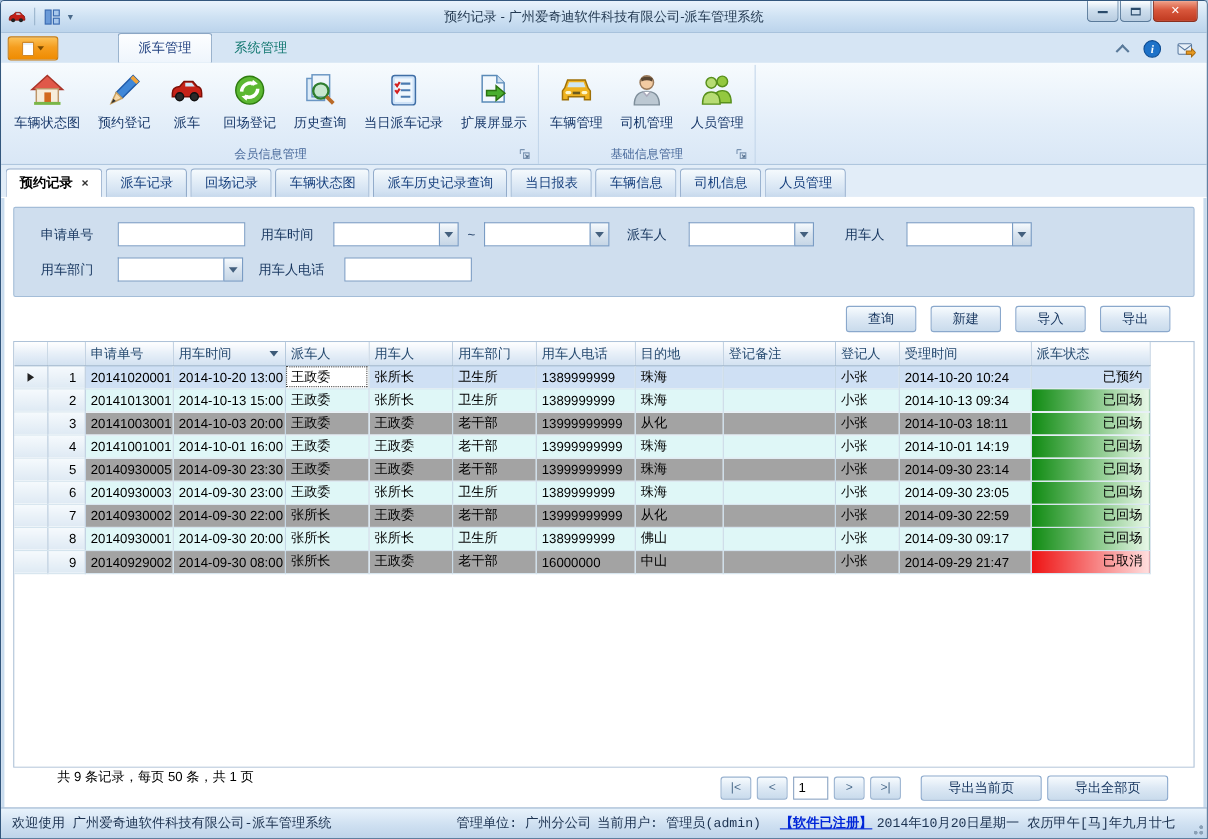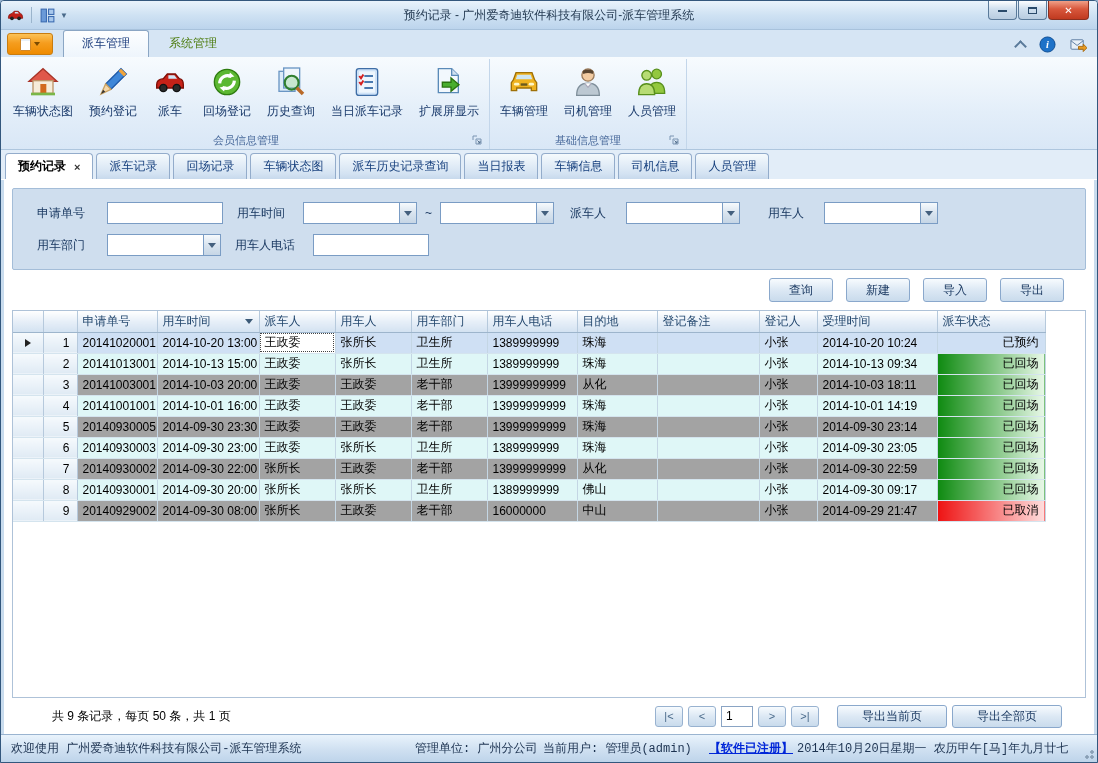--- a/index.html
+++ b/index.html
@@ -51,26 +51,26 @@
   .app-btn {
     width:46px; height:22px; margin:0 10px 2px 0; border-radius:3px;
     background:linear-gradient(#fcc257,#f59d1e 45%,#ef8b00);
     border:1px solid #c87c10;
     display:flex; align-items:center; justify-content:center; gap:3px;
   }
   .app-btn .doc { width:11px; height:13px; background:#fff; border:1px solid #d0882a; border-radius:1px;
     box-shadow:inset 0 2px 0 #e8f0f8; }
   .app-btn .caret { width:0; height:0; border-left:3px solid transparent; border-right:3px solid transparent; border-top:4px solid #7a4a00; }
   .rtab {
-    padding:4px 18px 5px; margin-right:2px; color:#4d7c0f; font-size:12px;
+    padding:4px 18px 5px; margin-right:2px; color:#0f766e; font-size:12px;
     border-radius:3px 3px 0 0; cursor:default;
   }
   .rtab.active {
     background:linear-gradient(#fdfeff,#eef5fc);
-    border:1px solid #8ba6c4; border-bottom:none; color:#1e3f7f;
+    border:1px solid #8ba6c4; border-bottom:none; color:#1e3f7f;margin-left:44px;
   }
   .strip-icons { position:absolute; right:10px; bottom:4px; display:flex; align-items:center; gap:14px; }
   .chev-up { width:9px; height:9px; border-left:2px solid #5a7a9a; border-top:2px solid #5a7a9a; transform:rotate(45deg); margin-top:4px; }
   
   .ribbon {
     flex:0 0 93px; background:linear-gradient(#f7fbfe,#e3eef9 60%,#d9e7f6);
     border-bottom:1px solid #aec6de; display:flex; padding:2px 2px 0 2px;
   }
   .rgroup { display:flex; flex-direction:column; border-right:1px solid #c3d6ea; padding:0 2px; }
   .rbtns { flex:1; display:flex; align-items:stretch; }
@@ -148,21 +148,21 @@
   tr.cream td.data { background:#a3a3a3; }
   tr.cyan td.data { background:#dff7f7; }
   tr.sel td.data { background:#cfe0f4; }
   td.focus-cell { background:#fff !important; outline:1px dotted #444; outline-offset:-2px; }
   td.status { text-align:right; padding-right:6px; }
   .sort-arrow { position:absolute; right:6px; top:8px; width:0; height:0;
     border-left:4px solid transparent; border-right:4px solid transparent; border-top:5px solid #3c5a78; }
   .row-arrow { width:0; height:0; display:inline-block;
     border-top:4px solid transparent; border-bottom:4px solid transparent; border-left:6px solid #222; }
   
-  .footer-row { flex:0 0 36px; display:flex; align-items:center; padding:0 26px 0 42px; background:#fff; }
+  .footer-row { flex:0 0 36px; display:flex; padding:0 26px 0 42px; background:#fff; }
   .summary { color:#000; }
   .pager { margin-left:auto; display:flex; align-items:center; gap:5px; }
   .pbtn {
     width:28px; height:21px; font-size:11px; color:#4a6a8a;
     background:linear-gradient(#f7fbfe,#dce8f4 50%,#c9dbec);
     border:1px solid #98b2d0; border-radius:3px; font-family:inherit;
   }
   .page-input { width:32px; height:21px; border:1px solid #8aa4c4; padding:0 4px; font-size:12px; font-family:inherit; }
   .pager .gap { width:8px; }
   .btn.small { height:23px; min-width:76px; padding:0 24px; }

